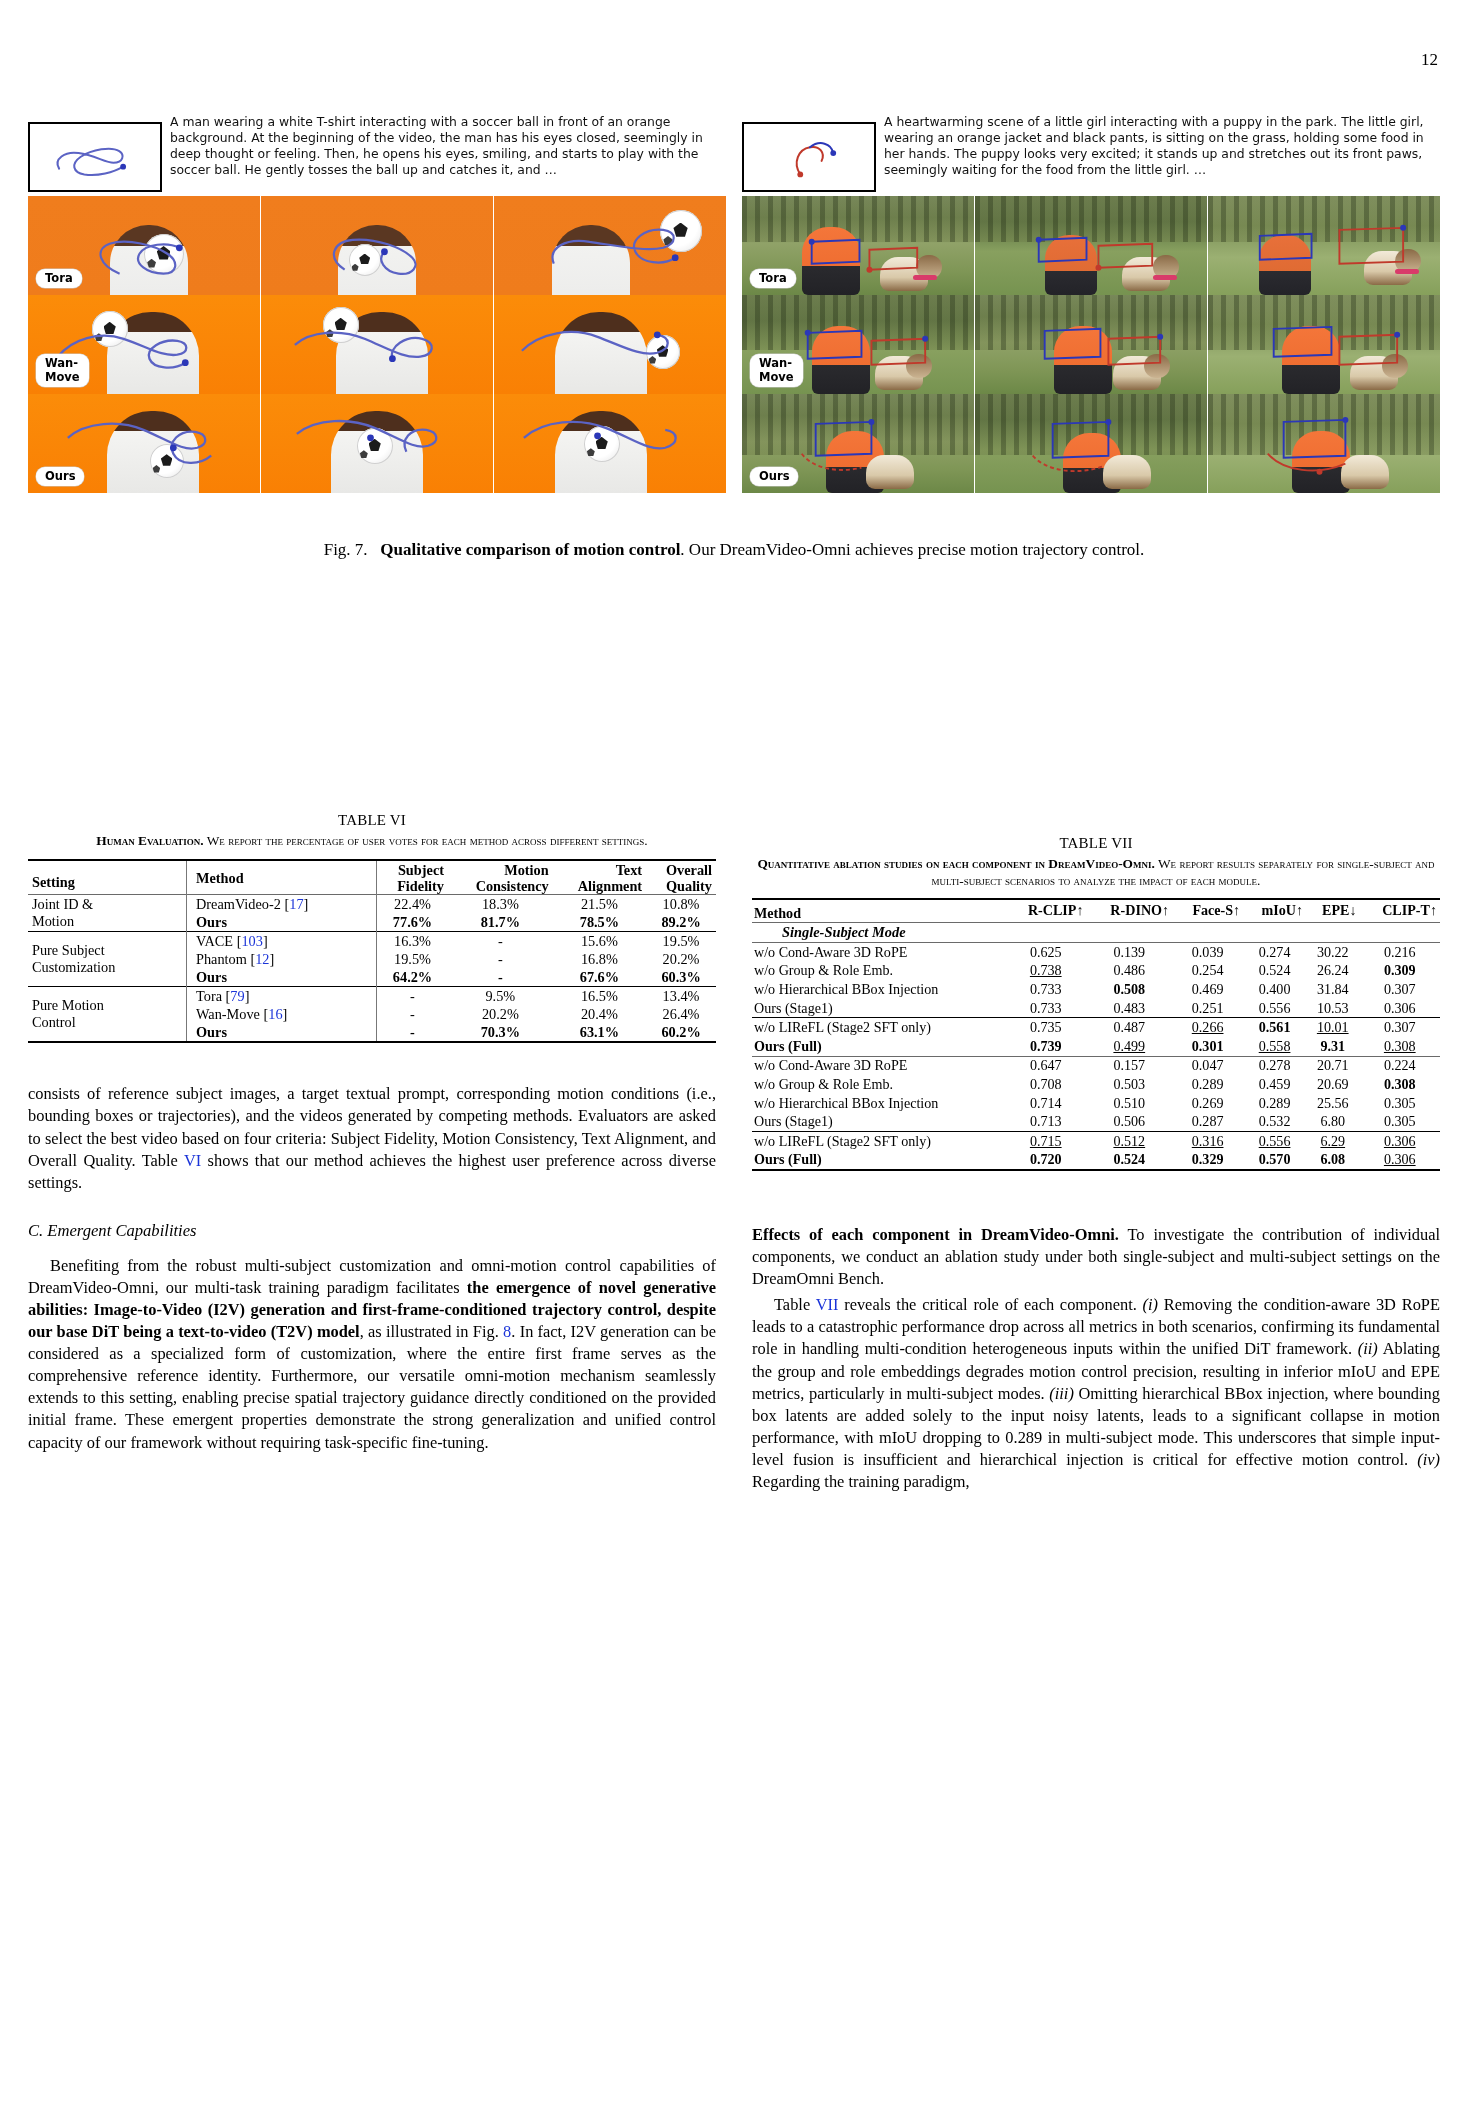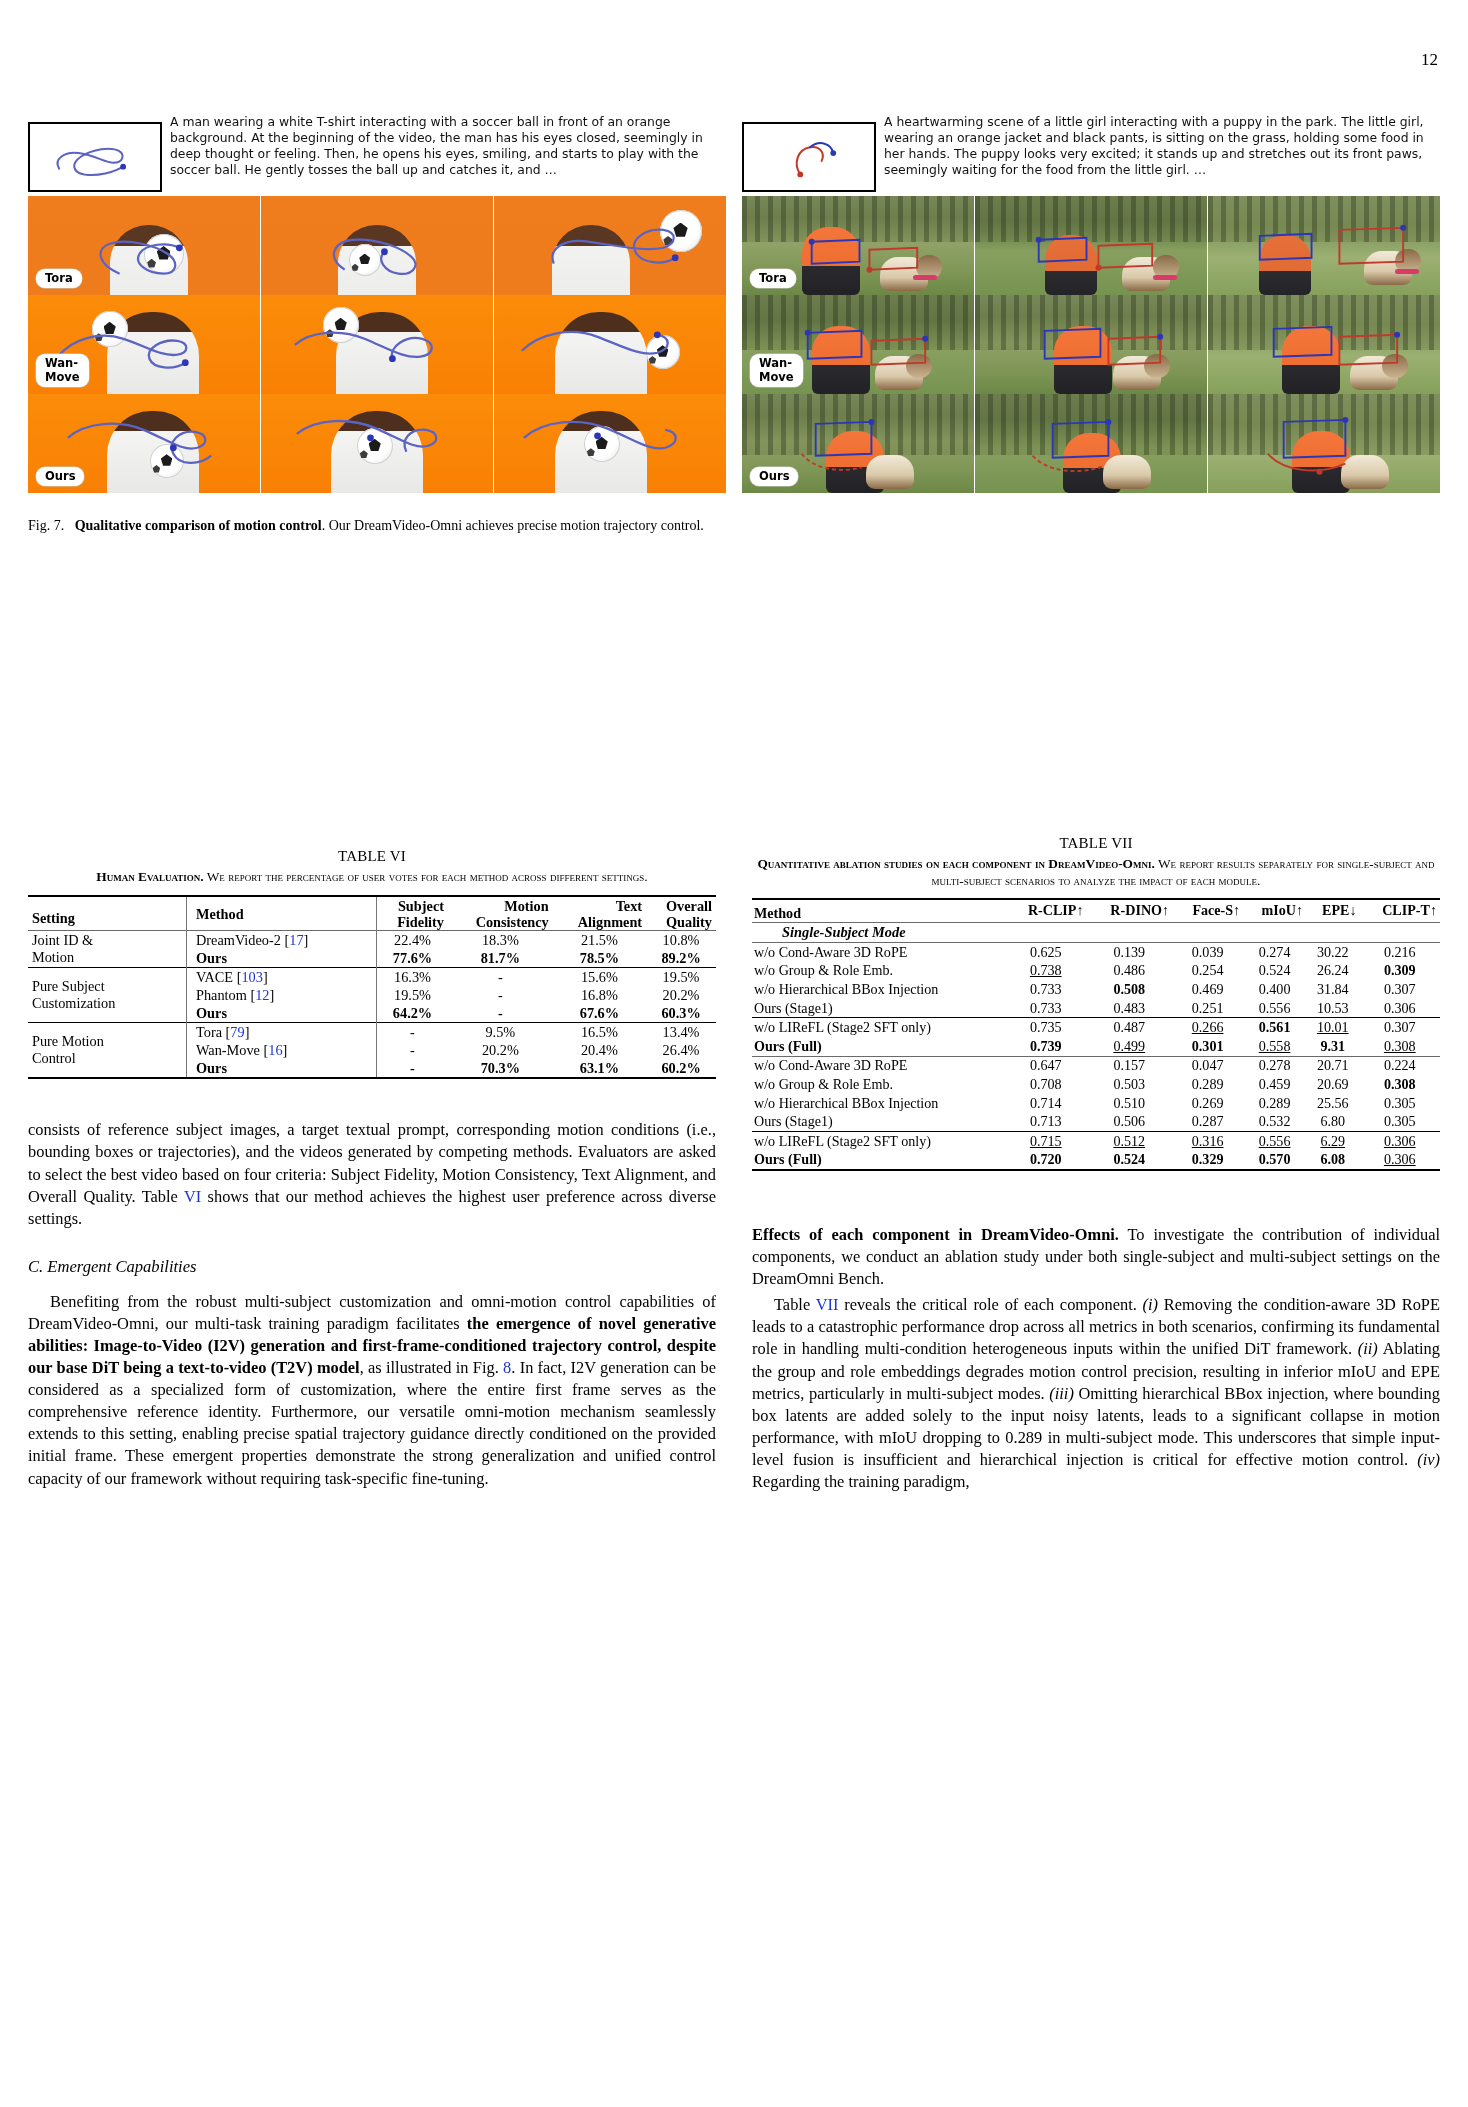--- a/index.html
+++ b/index.html
@@ -77,21 +77,21 @@
      background:linear-gradient(180deg,#f2ead9 0%,#d9c9a9 60%,#8a6a46 100%);
      border-radius:18px 18px 9px 9px;}
   .puppy-head{position:absolute;right:14%;bottom:16px;width:26px;height:24px;
      background:linear-gradient(180deg,#8a6a46 0%,#cbb492 100%);border-radius:12px;}
   .collar{position:absolute;right:16%;bottom:15px;width:24px;height:5px;background:#d93a6a;border-radius:3px;}
 
   
   .traj{position:absolute;inset:0;pointer-events:none;z-index:10;}
 
   .figcap{
-    margin-top:24px;font-size:14px;line-height:1.35;
+    margin-top:46px;font-size:17px;line-height:1.35;text-align:center;
   }
   .figcap b{font-weight:bold;}
 
   
   .col{position:absolute;width:688px;}
   .colL{left:28px;}
   .colR{left:752px;}
 
   
   .tbl-title{text-align:center;font-size:15px;letter-spacing:.2px;}
@@ -390,21 +390,21 @@
         </div>
       </div>
     </div>
 
     <div class="figcap">
       <span>Fig. 7.</span>
       &nbsp;&nbsp;<b>Qualitative comparison of motion control</b><span>. Our DreamVideo-Omni achieves precise motion trajectory control.</span>
     </div>
   </div>
 
-  <div class="col colL" style="top:848px;">
+  <div class="col colL" style="top:812px;">
 
     <div>
       <div class="tbl-title">TABLE VI</div>
       <div class="tbl-cap">
         <span class="lead">Human Evaluation.</span><span> We report the percentage of user votes for each method across different settings.</span>
       </div>
 
       <table class="t" id="tableVI">
         <tbody>
             <tr class="rule-top">

